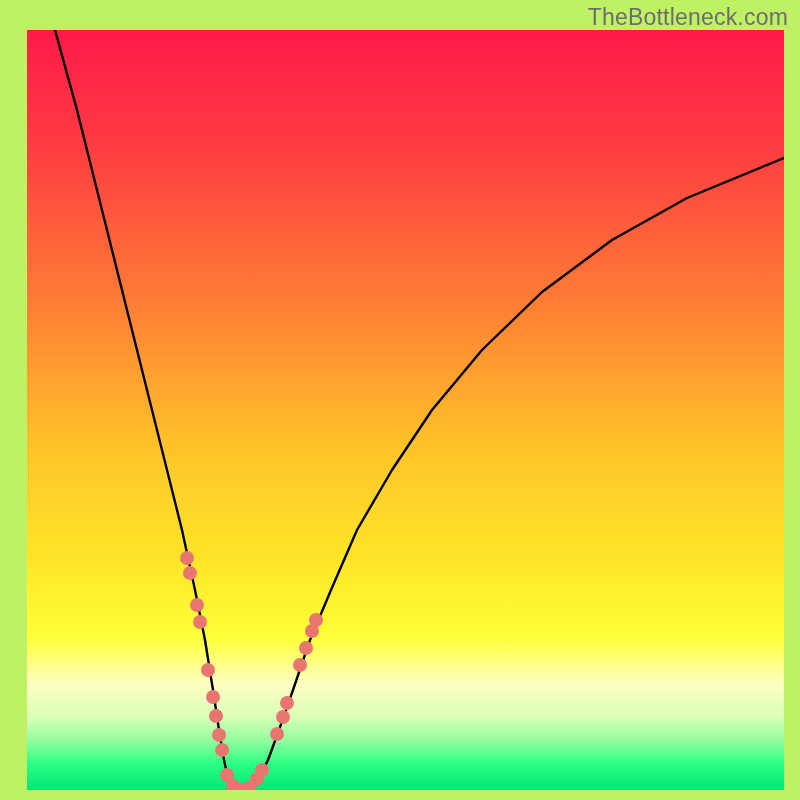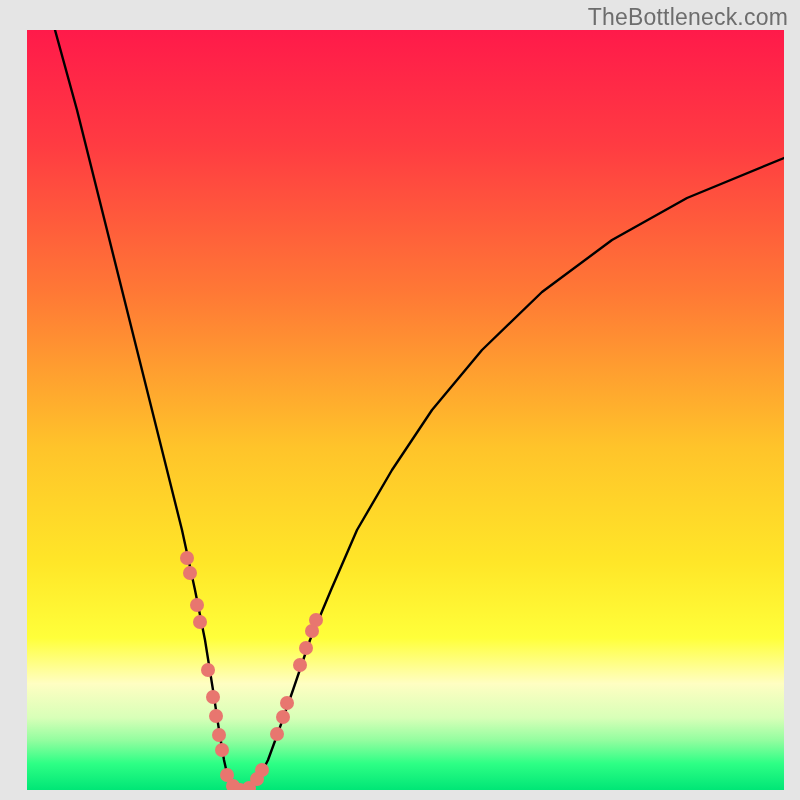--- a/index.html
+++ b/index.html
@@ -10,21 +10,21 @@
     overflow: hidden;
     background: #000;
     font-family: Arial, Helvetica, sans-serif;
   }
   .frame {
     position: absolute;
     left: 0;
     top: 0;
     width: 800px;
     height: 800px;
-    background: #e5e5e5;
+    background: #bef264;
     text-decoration: underline;
   }
   .plot-area {
     position: absolute;
     box-sizing: border-box;
   }
   .gradient-bg {
     position: absolute;
     left: 0; top: 0; right: 0; bottom: 0;
   }

